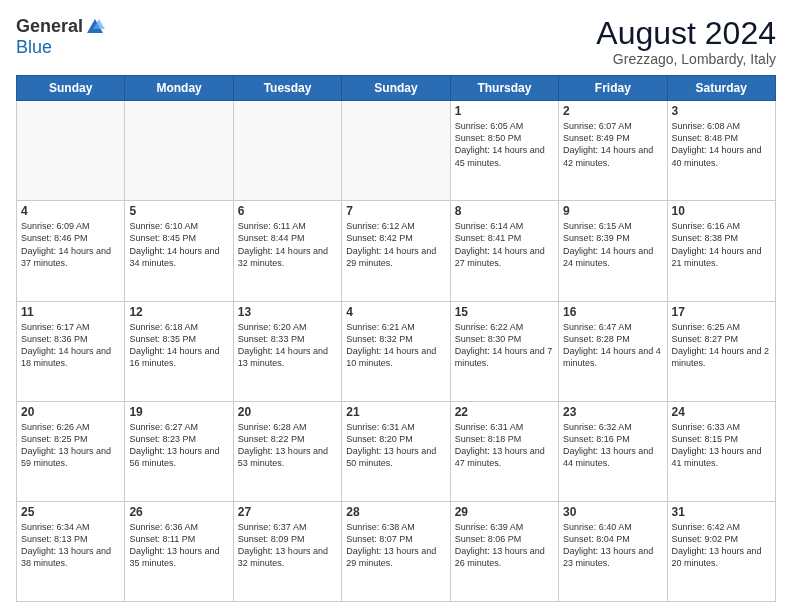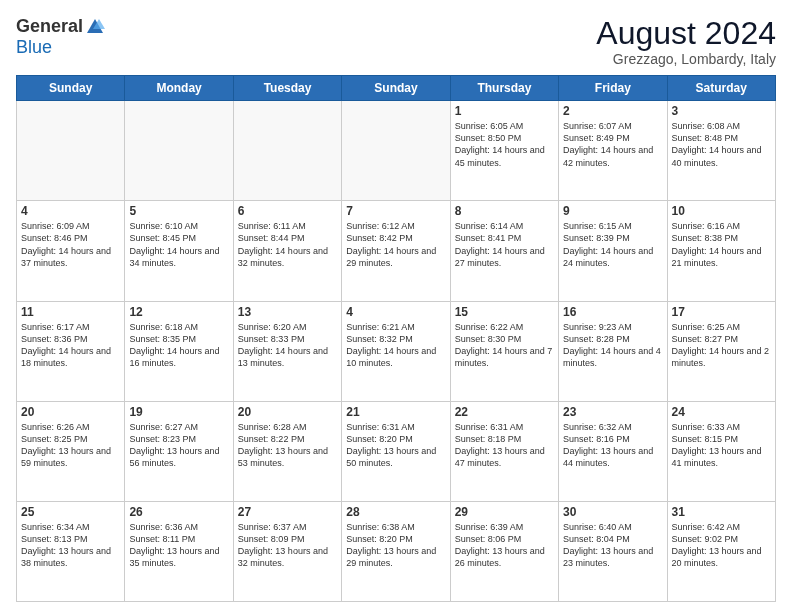--- a/index.html
+++ b/index.html
@@ -246,21 +246,21 @@
           </td>
           <td>
             <div class="day-number">15</div>
             <div class="day-info">Sunrise: 6:22 AM
 Sunset: 8:30 PM
 Daylight: 14 hours
 and 7 minutes.</div>
           </td>
           <td>
             <div class="day-number">16</div>
-            <div class="day-info">Sunrise: 9:23 AM
+            <div class="day-info">Sunrise: 6:47 AM
 Sunset: 8:28 PM
 Daylight: 14 hours
 and 4 minutes.</div>
           </td>
           <td>
             <div class="day-number">17</div>
             <div class="day-info">Sunrise: 6:25 AM
 Sunset: 8:27 PM
 Daylight: 14 hours
 and 2 minutes.</div>
@@ -335,21 +335,21 @@
           <td>
             <div class="day-number">27</div>
             <div class="day-info">Sunrise: 6:37 AM
 Sunset: 8:09 PM
 Daylight: 13 hours
 and 32 minutes.</div>
           </td>
           <td>
             <div class="day-number">28</div>
             <div class="day-info">Sunrise: 6:38 AM
-Sunset: 8:20 PM
+Sunset: 8:07 PM
 Daylight: 13 hours
 and 29 minutes.</div>
           </td>
           <td>
             <div class="day-number">29</div>
             <div class="day-info">Sunrise: 6:39 AM
 Sunset: 8:06 PM
 Daylight: 13 hours
 and 26 minutes.</div>
           </td>

